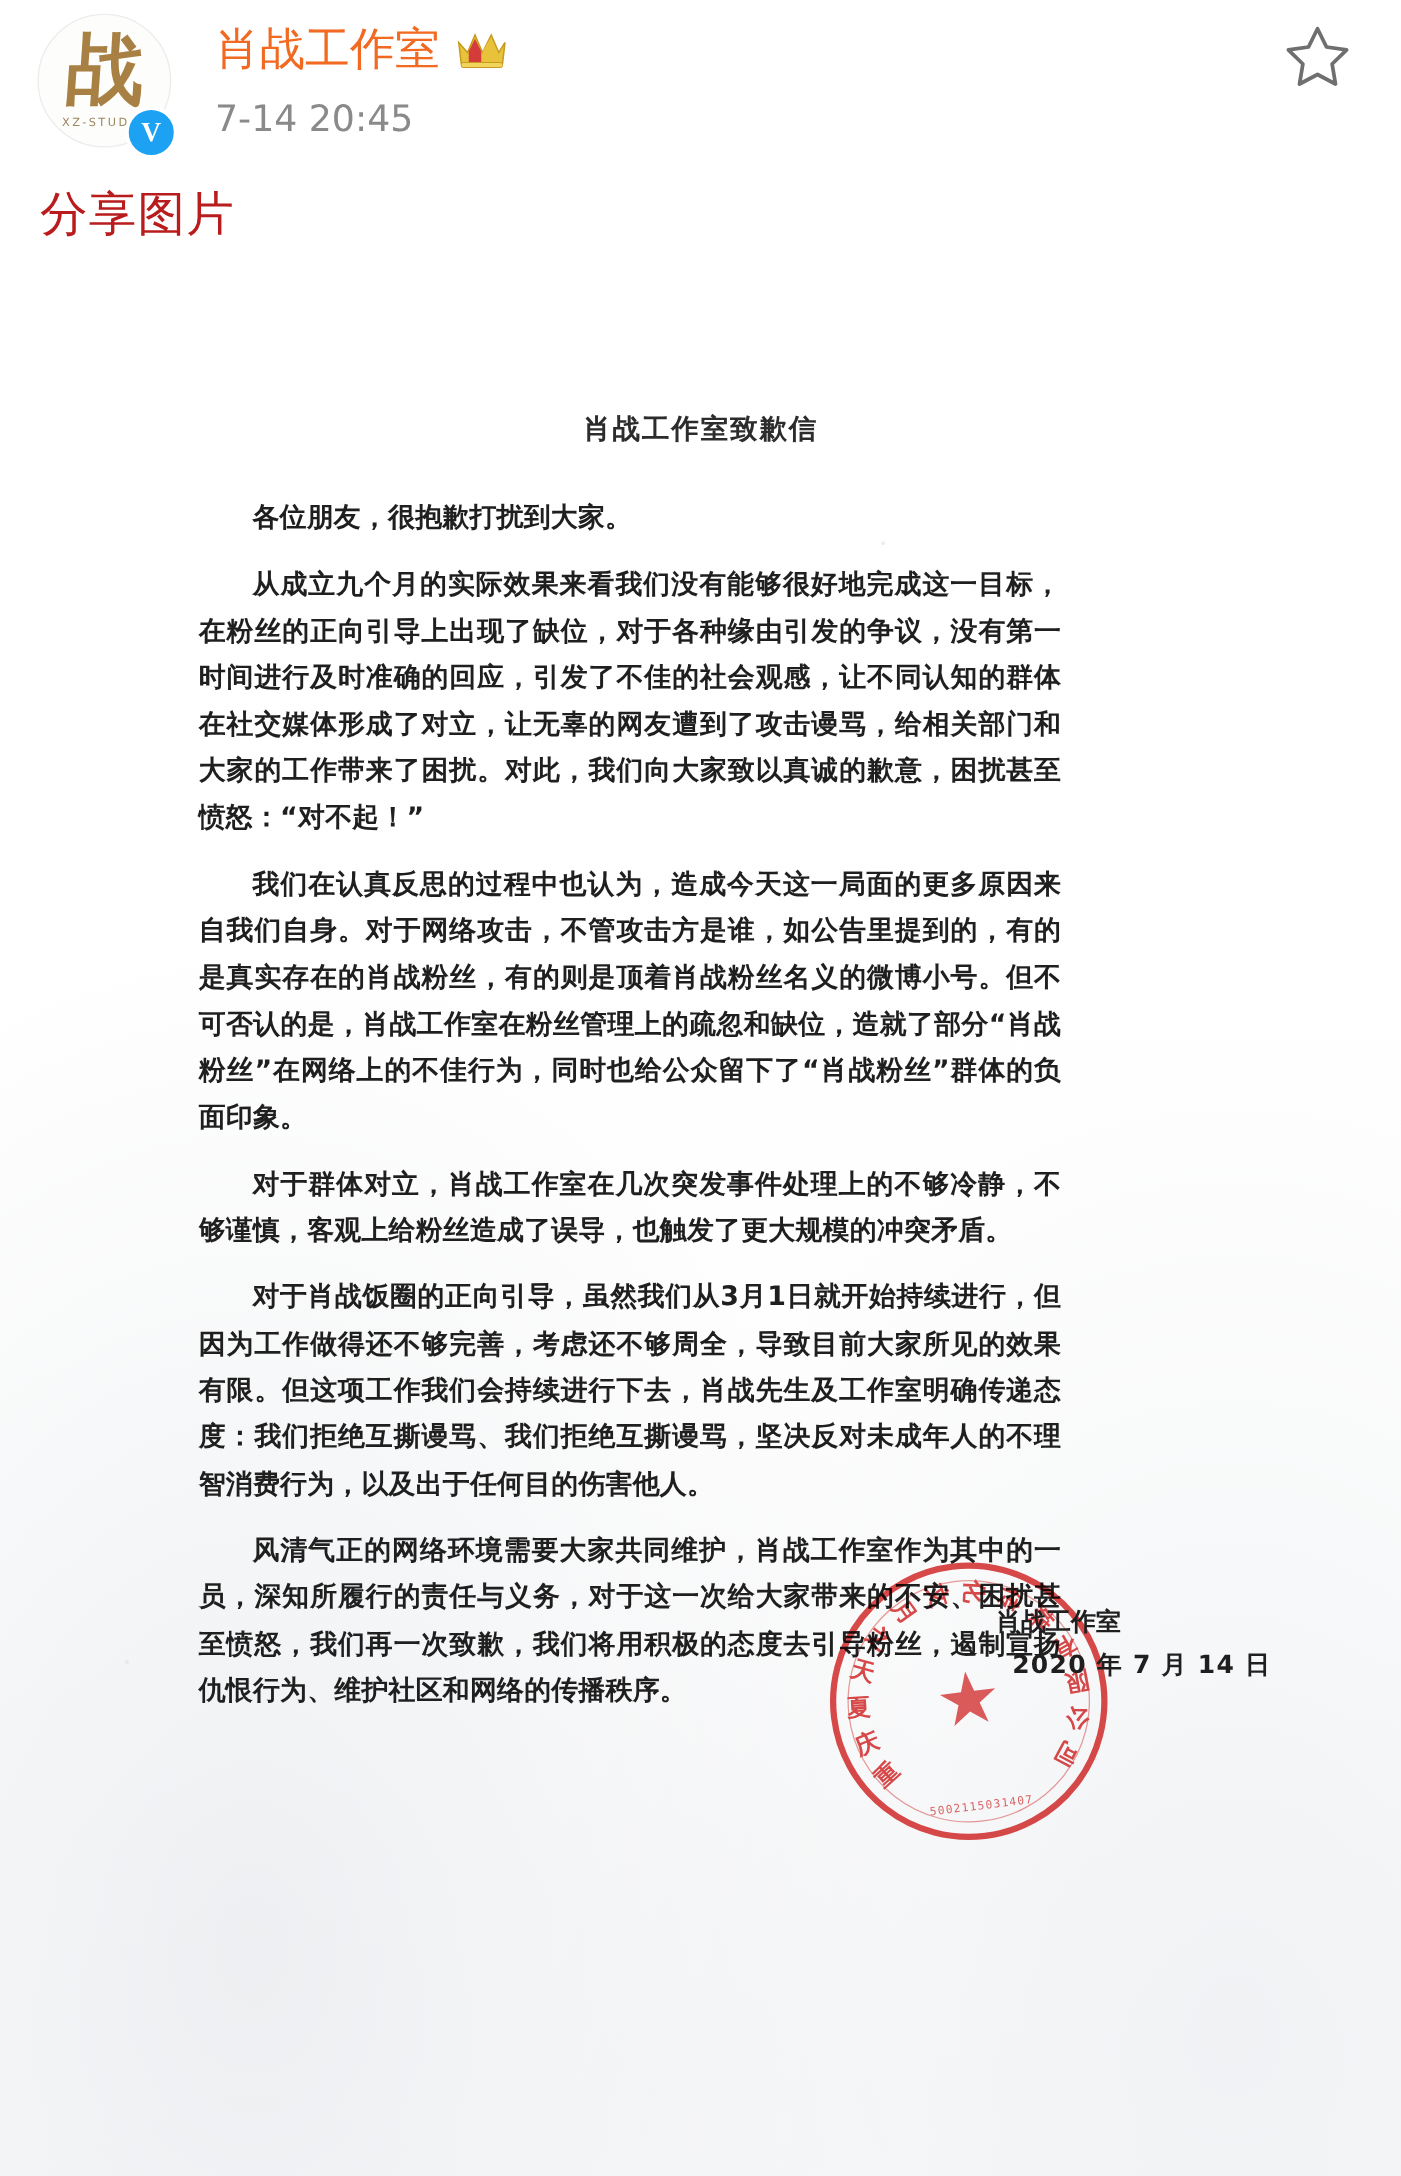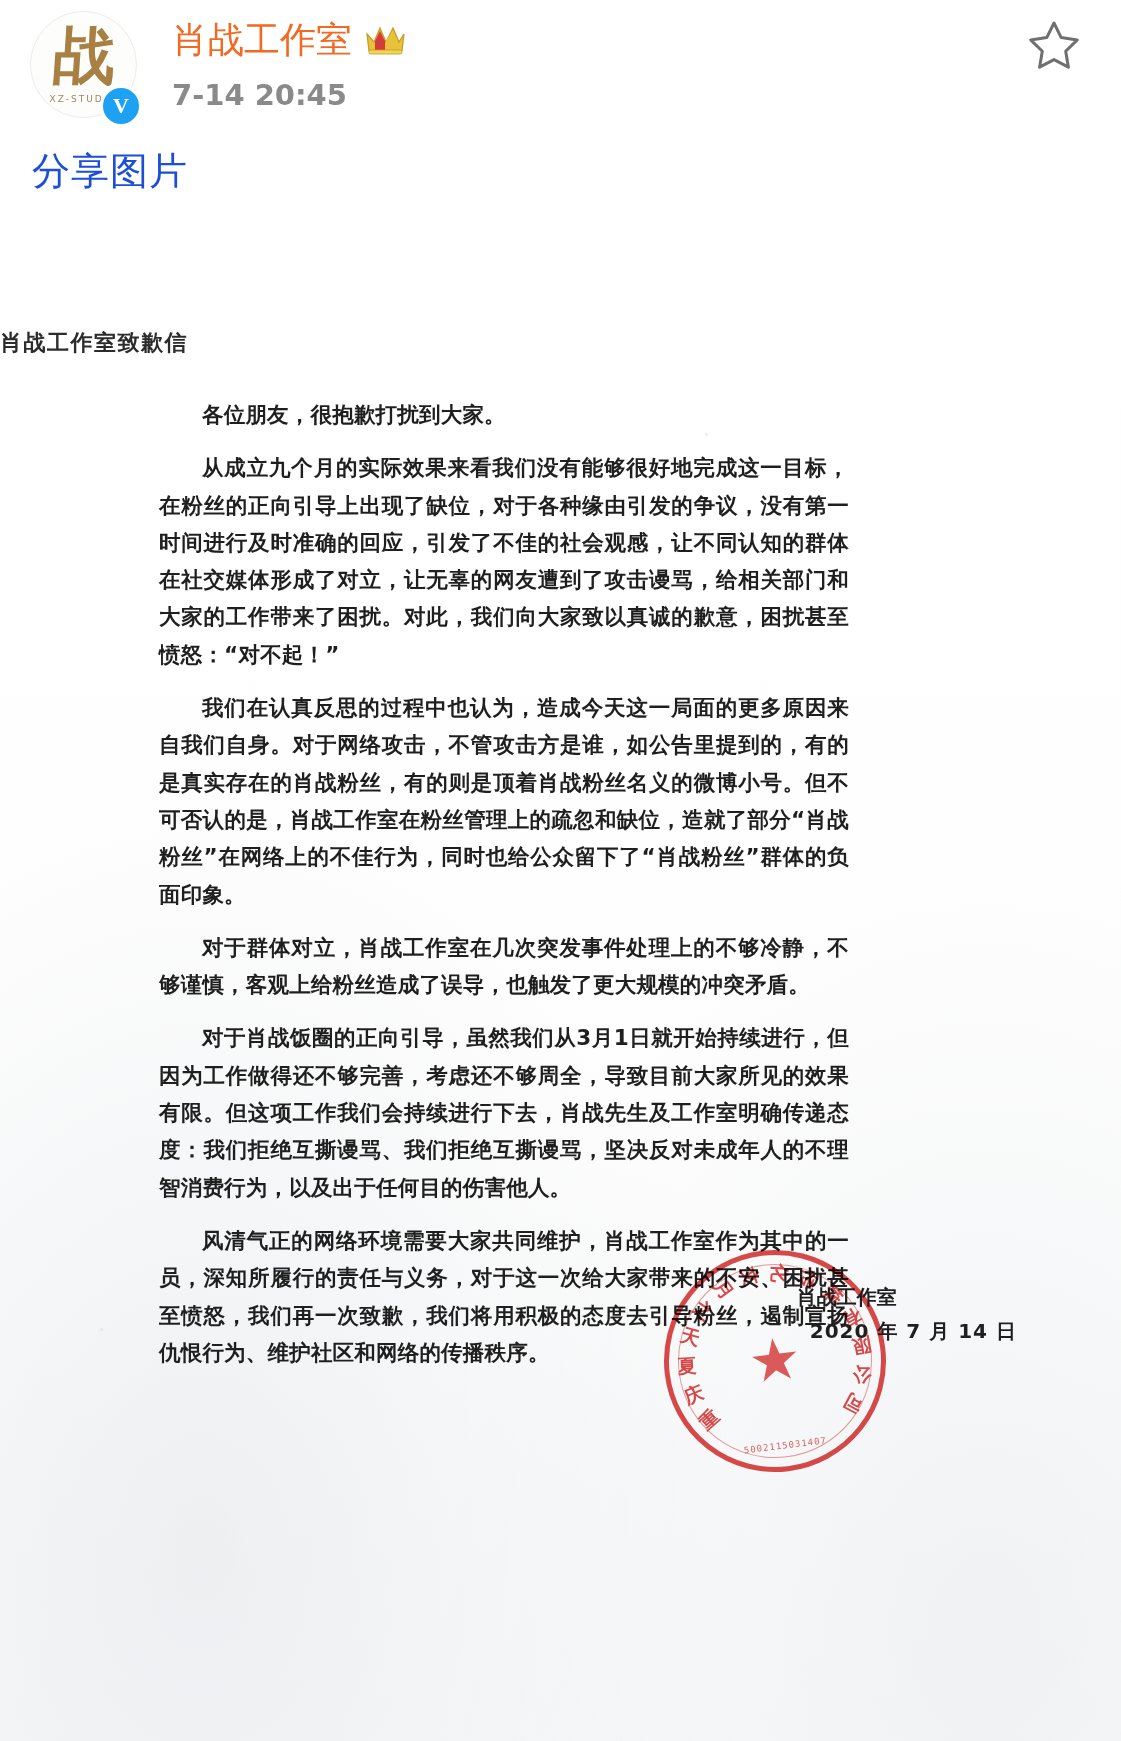--- a/index.html
+++ b/index.html
@@ -100,35 +100,34 @@
     width: 42px;
     height: 34px;
     position: relative;
     display: inline-block;
   }
   .post-time {
     margin-top: 14px;
     font-size: 29px;
     color: #8a8a8a;
     font-family: "DejaVu Sans", sans-serif;
-    font-weight: bold;
   }
   .star-btn {
     position: absolute;
     right: 38px;
     top: 16px;
     width: 58px;
     height: 58px;
   }
 
   
   .post-text {
     margin: 18px 0 0 32px;
     font-size: 38px;
-    color: #1d4ed8;
+    color: #b91c1c;
     font-family: "DejaVu Sans", sans-serif;
     letter-spacing: 1px;
   }
 
   
   .letter-image {
     position: absolute;
     left: 0;
     top: 228px;
     width: 1121px;
@@ -143,21 +142,21 @@
     position: absolute;
     background: #d9dbdd;
     border-radius: 50%;
     opacity: .5;
   }
 
   .letter-title {
     position: absolute;
     left: 0; right: 0;
     top: 100px;
-    text-align: left;
+    text-align: center;
     font-size: 22px;
     font-weight: bold;
     color: #2c2c2c;
     font-family: "DejaVu Sans", sans-serif;
     letter-spacing: 1.5px;
     filter: blur(0.25px);
   }
 
   .letter-body {
     position: absolute;

